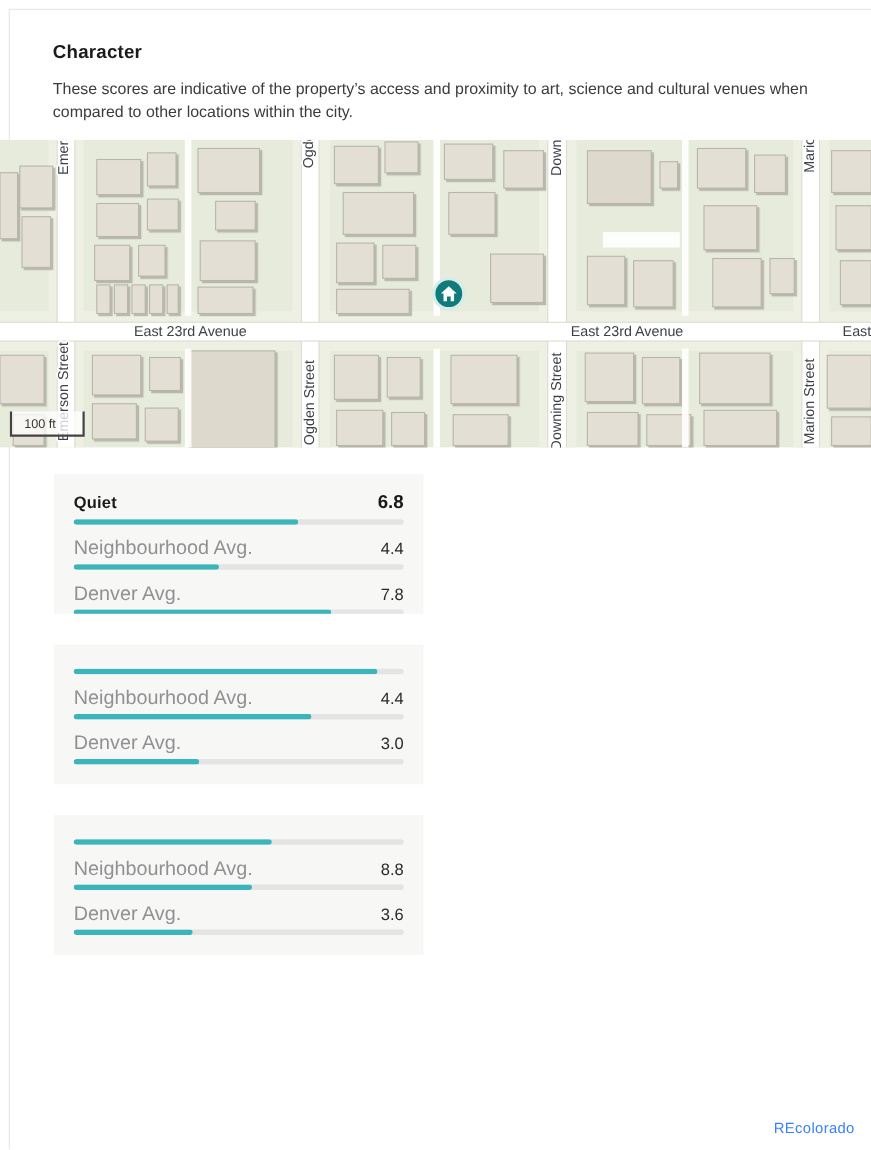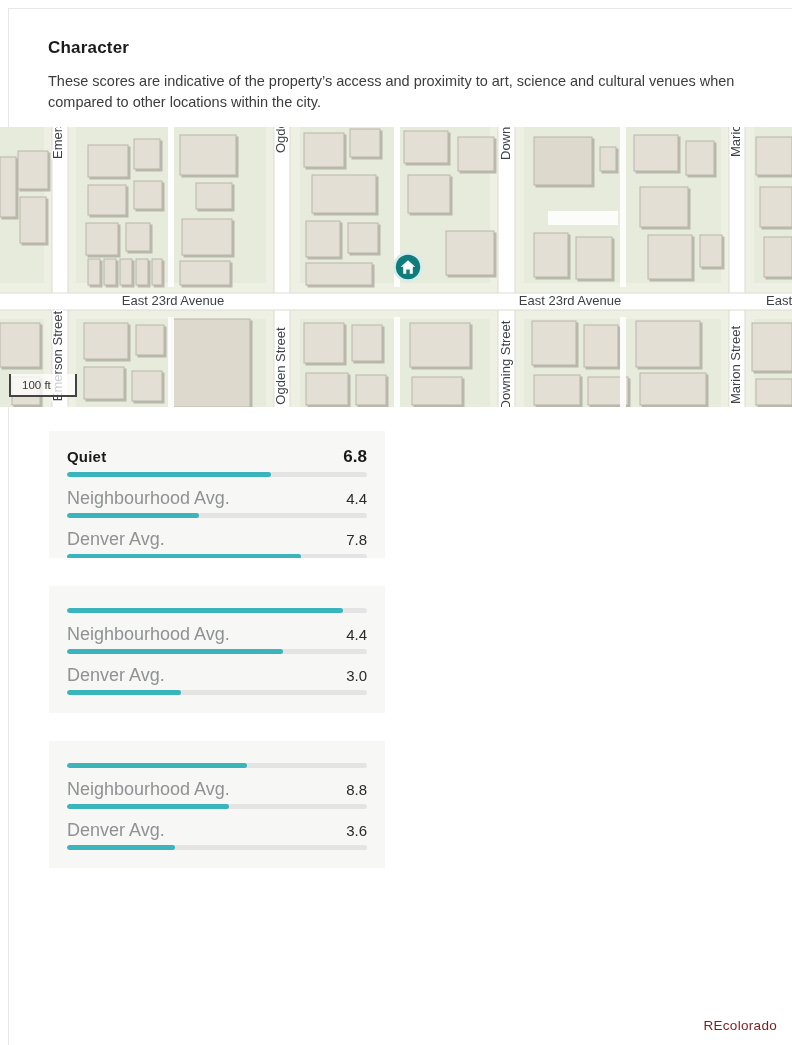--- a/index.html
+++ b/index.html
@@ -26,21 +26,21 @@
   .card { width:336px; height:127px; background:#f7f7f6; padding:16px 18px 12px 18px; margin-bottom:28px; overflow:hidden; }
   .row { display:flex; justify-content:space-between; align-items:baseline; height:19px; }
   .row .t-label { font-size:15px; font-weight:bold; color:#1a1a1a; letter-spacing:.2px; }
   .row .t-value { font-size:17px; font-weight:bold; color:#1a1a1a; }
   .row .s-label { font-size:18px; color:#8f9193; }
   .row .s-value { font-size:15px; font-weight:normal; color:#2a2a2a; }
   .bar { height:5px; background:#e4e4e4; border-radius:3px; margin:6px 0 11px 0; overflow:hidden; }
   .fill { height:100%; background:#3ab5bb; border-radius:3px; }
 
   
-  .watermark { position:absolute; top:1018px; right:15px; font-size:13.5px; color:#7f1d1d; letter-spacing:.3px; }
+  .watermark { position:absolute; top:1018px; right:15px; font-size:13.5px; color:#3b82f6; letter-spacing:.3px; }
 </style>
 </head>
 <body>
 
 <div class="page">
   <div class="edge-left"></div>
   <div class="edge-top"></div>
 
   <div class="header">
     <h2>Character</h2>

